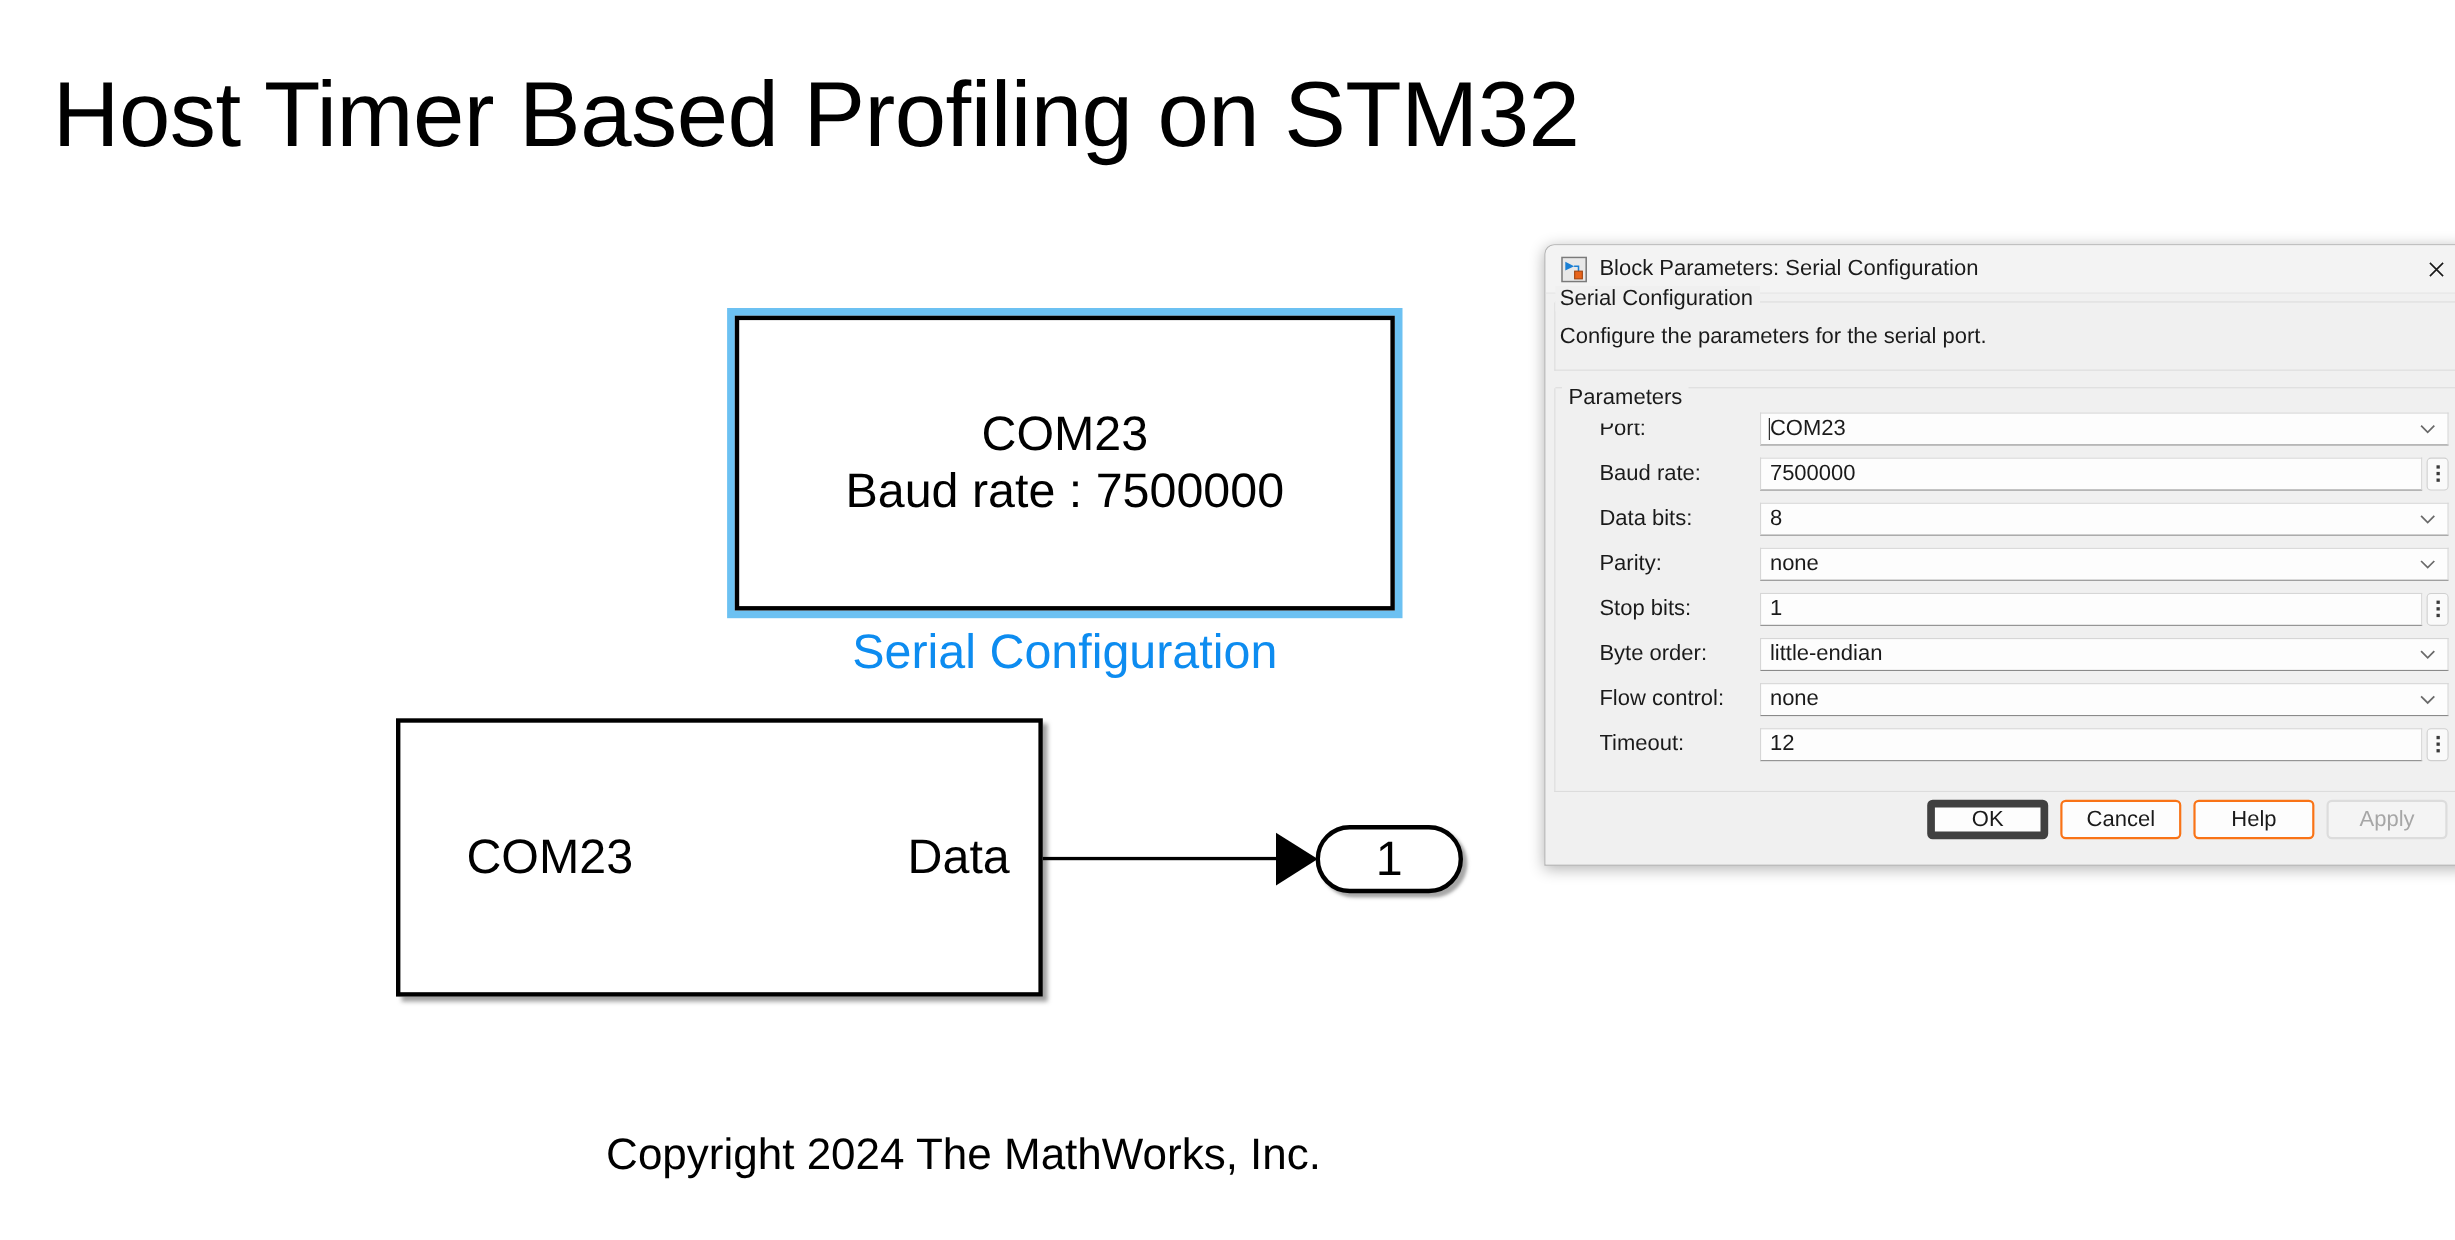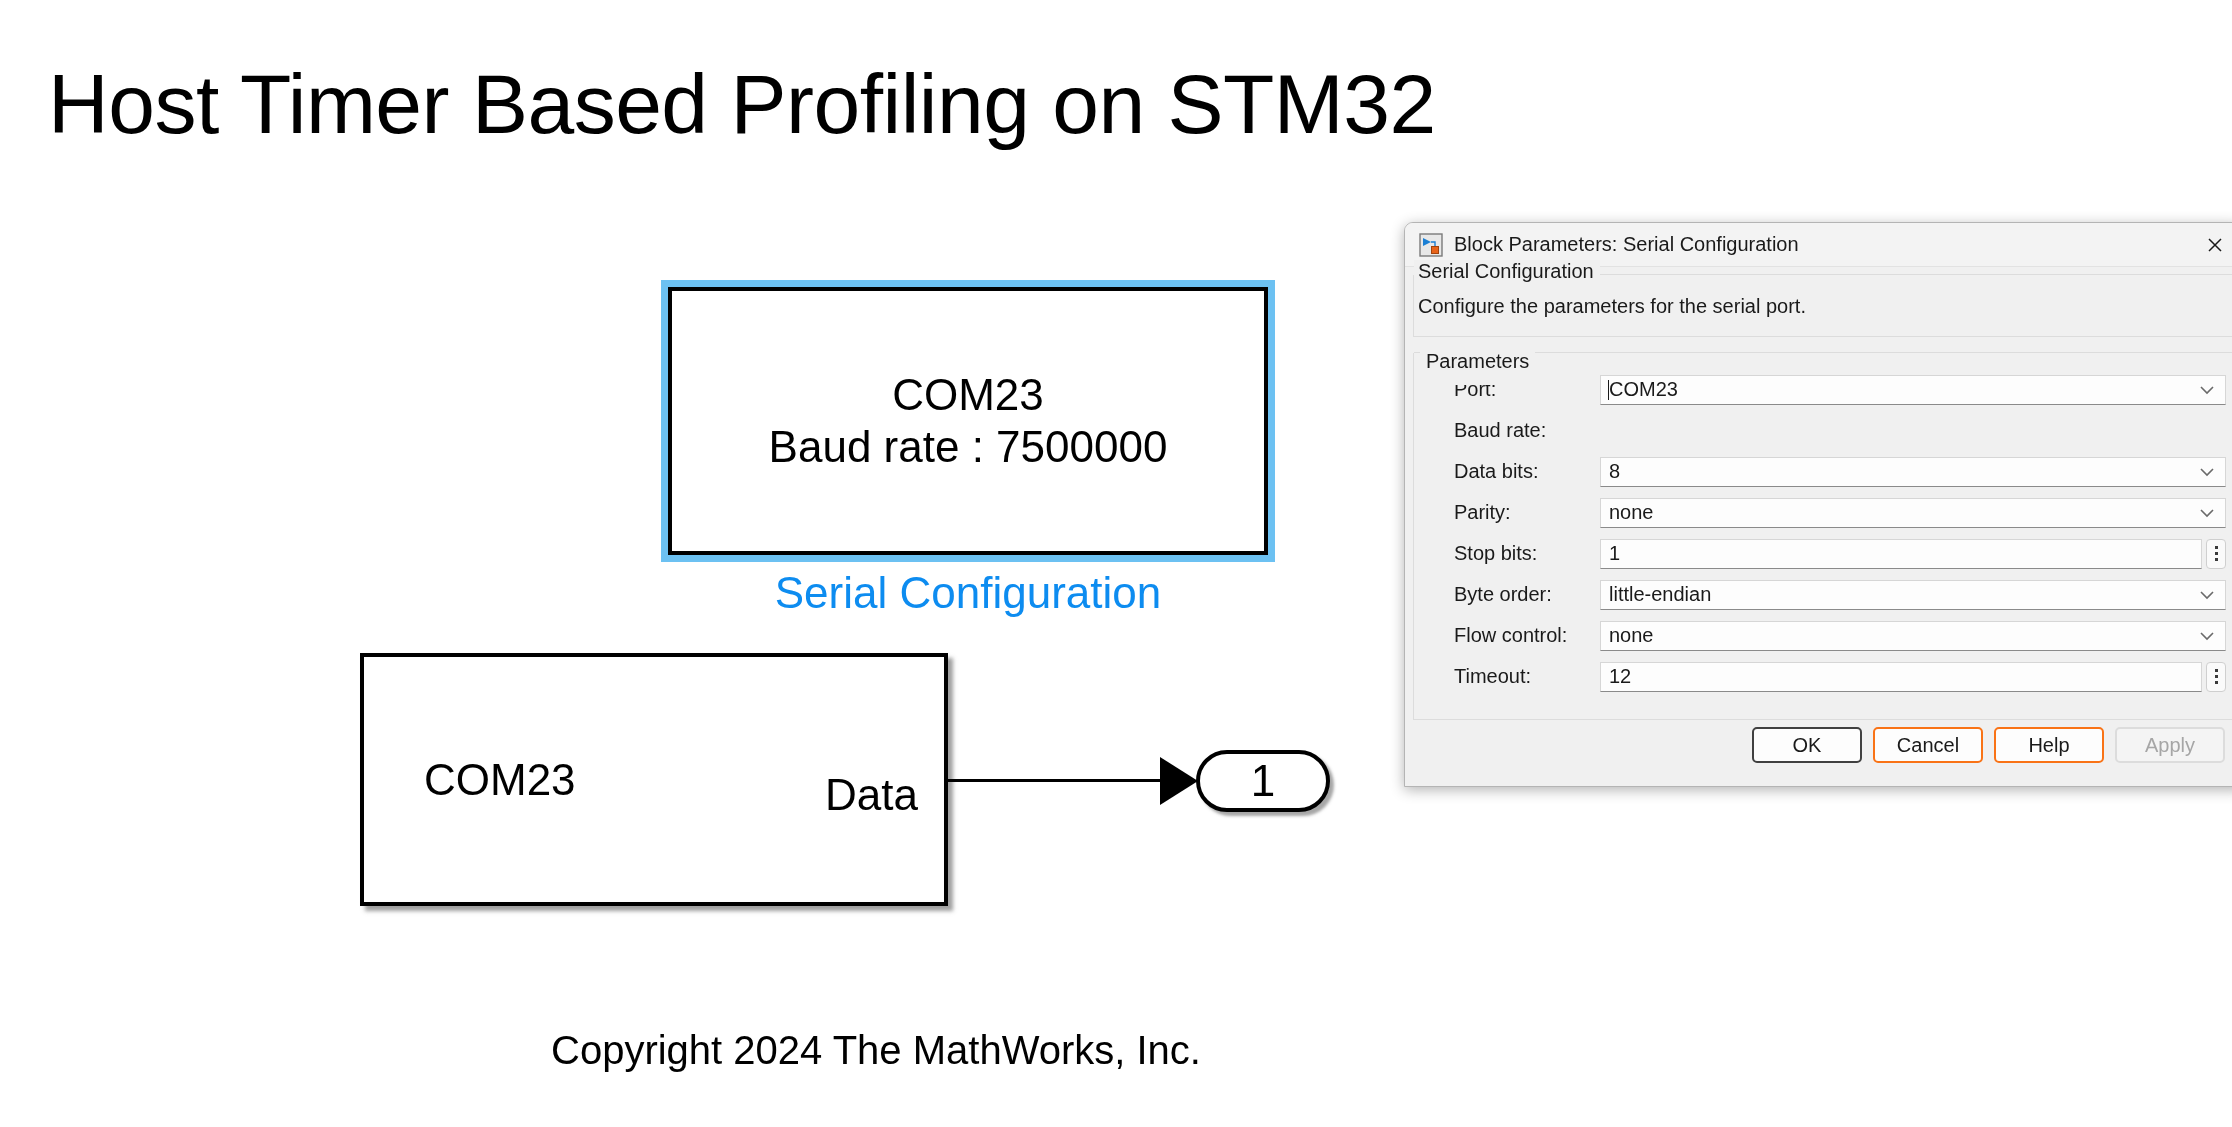--- a/index.html
+++ b/index.html
@@ -94,21 +94,20 @@
     white-space: nowrap;
   }
   .serial-receive-block .blk-port-data {
     position: absolute;
     right: 26px;
     top: 50%;
     transform: translateY(-50%);
     font-size: 44px;
     color: #000000;
     white-space: nowrap;
-    margin-top: 15px;
   }
 
   .signal-line {
     position: absolute;
     left: 948px;
     top: 779px;
     width: 216px;
     height: 3px;
     background: #000000;
   }
@@ -370,21 +369,21 @@
     border-radius: 5px;
     font-family: "Liberation Sans", sans-serif;
     font-size: 20px;
     color: #1a1a1a;
     cursor: pointer;
     display: flex;
     align-items: center;
     justify-content: center;
   }
   .dlg-btn.primary {
-    border: 2px solid #404040;
+    border: 7px solid #404040;
   }
   .dlg-btn.disabled {
     color: #a6a6a6;
     background: #f4f4f4;
     border-color: #dcdcdc;
     cursor: default;
   }
 </style>
 </head>
 <body>
@@ -450,20 +449,30 @@
                   <span class="ctl-chevron">
                     <svg width="16" height="10" viewBox="0 0 16 10">
                       <path d="M2 2 L8 8 L14 2" stroke="#6a6a6a" stroke-width="1.6" fill="none"></path>
                     </svg>
                   </span>
                 </div>
               </div>
             </div>
             <div class="param-row">
               <div class="param-label">Baud rate:</div>
+              <div class="param-control">
+                <div class="ctl-field">
+                  <span class="ctl-value">7500000</span>
+                </div>
+                <div class="ctl-kebab">
+                  <i></i>
+                  <i></i>
+                  <i></i>
+                </div>
+              </div>
             </div>
             <div class="param-row">
               <div class="param-label">Data bits:</div>
               <div class="param-control">
                 <div class="ctl-field">
                   <span class="ctl-value">8</span>
                   <span class="ctl-chevron">
                     <svg width="16" height="10" viewBox="0 0 16 10">
                       <path d="M2 2 L8 8 L14 2" stroke="#6a6a6a" stroke-width="1.6" fill="none"></path>
                     </svg>

